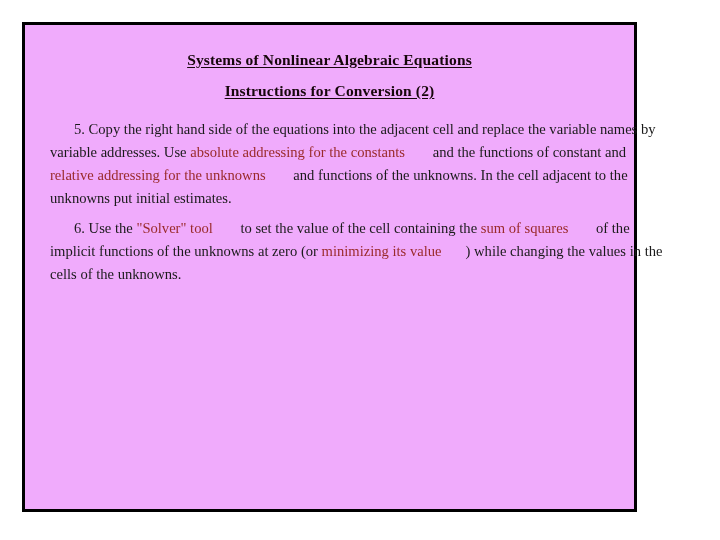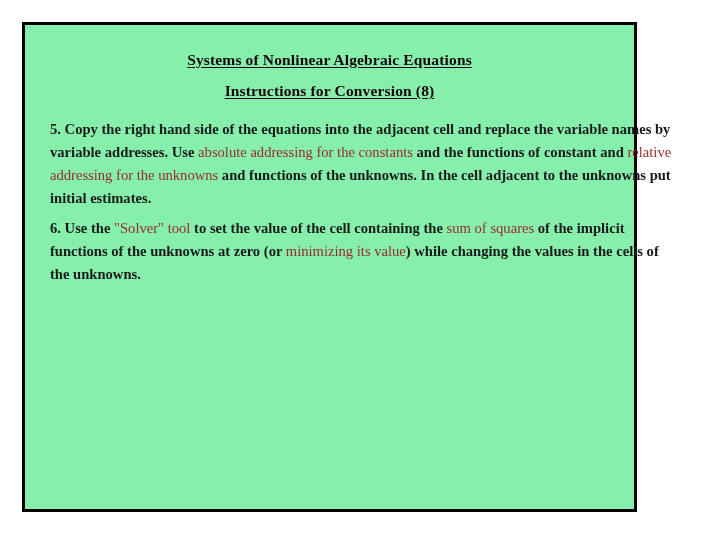--- a/index.html
+++ b/index.html
@@ -26,21 +26,21 @@
 
   
   #slide-frame {
     position: absolute;
     left: 22px;
     top: 22px;
     width: 615px;
     height: 490px;
     border: 3px solid #000000;
     box-sizing: border-box;
-    background: #86efac;
+    background: #f0abfc;
   }
 
   #title-block {
     position: absolute;
     left: 0;
     top: 0;
     width: 100%;
     text-align: center;
   }
 
@@ -90,32 +90,33 @@
     margin-top: 7px;
   }
 
   .hl {
     color: #9a2b2b;
     font-weight: normal;
   }
 
   .plain {
     color: #1a1a1a;
-    font-weight: bold;
+    font-weight: normal;
+    margin-left: 24px;
   }
 </style>
 </head>
 <body>
 
 <div id="slide">
   <div id="slide-frame">
 
     <div id="title-block">
       <div id="title-line-1" class="title-line">Systems of Nonlinear Algebraic Equations</div>
-      <div id="title-line-2" class="title-line">Instructions for Conversion (8)</div>
+      <div id="title-line-2" class="title-line">Instructions for Conversion (2)</div>
     </div>
 
     <div id="body-block">
 
       <p class="para" id="para-1"><span class="plain">5. Copy the right hand side of the equations into the adjacent cell and replace the variable names by variable addresses. Use </span><span class="hl">absolute addressing for the constants</span><span class="plain"> and the functions of constant and </span><span class="hl">relative addressing for the unknowns</span><span class="plain"> and functions of the unknowns. In the cell adjacent to the unknowns put initial estimates.</span></p>
 
       <p class="para" id="para-2"><span class="plain">6. Use the </span><span class="hl">"Solver" tool</span><span class="plain"> to set the value of the cell containing the </span><span class="hl">sum of squares</span><span class="plain"> of the implicit functions of the unknowns at zero (or </span><span class="hl">minimizing its value</span><span class="plain">) while changing the values in the cells of the unknowns.</span></p>
 
     </div>
 

